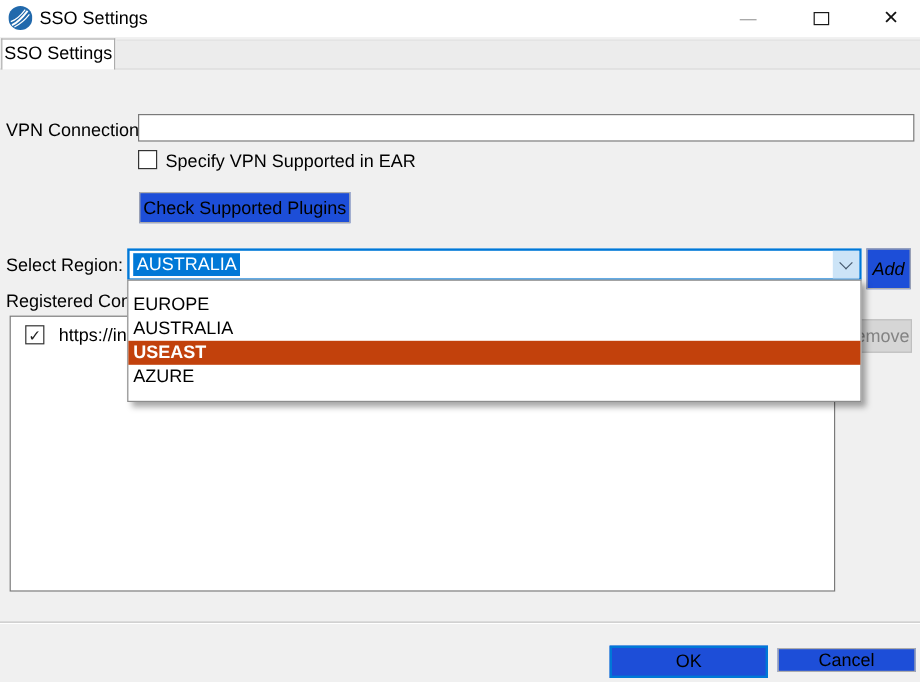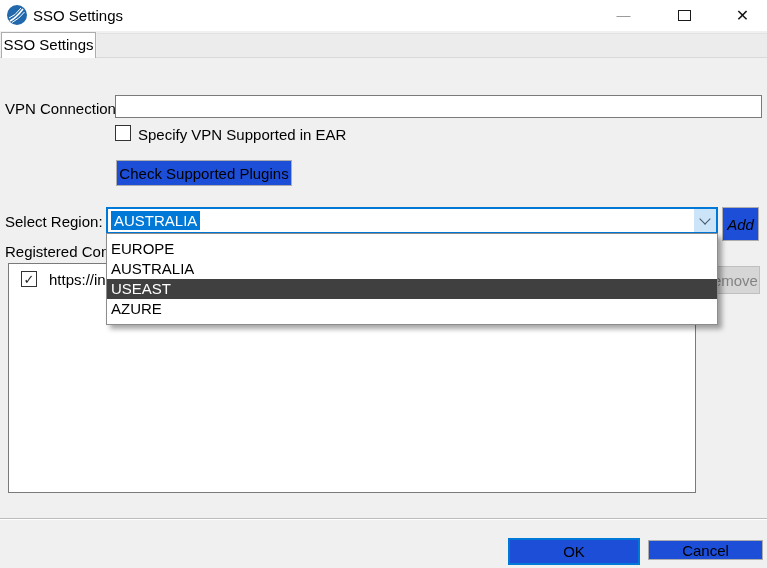--- a/index.html
+++ b/index.html
@@ -66,24 +66,24 @@
   }
   .chevron {
     width:8px; height:8px; border-right:1px solid #44576b; border-bottom:1px solid #44576b;
     transform:rotate(45deg); margin-top:-4px;
   }
   
   .droplist {
     position:absolute; left:106px; top:233px; width:612px;
     background:#fff; border:1px solid #8c8c8c;
     box-shadow:4px 4px 5px rgba(0,0,0,0.35);
-    z-index:20; padding:5px 0;
+    z-index:20; padding:10px 0;
   }
   .droplist .opt { height:20px; line-height:20px; padding:0 4px; font-size:15px; color:#000; white-space:nowrap; }
-  .droplist .opt.hl { background:#404040; color:#fff; }
+  .droplist .opt.hl { background:#c2410c; color:#fff;font-weight:bold; }
   
   .listbox {
     position:absolute; left:8px; top:263px; width:688px; height:230px;
     background:#fff; border:1px solid #7a7a7a; z-index:1;
   }
   .list-item { position:absolute; left:0; top:4px; width:100%; height:24px; }
   .list-item .cbx { left:12px; top:3px; }
   .list-item .item-text { position:absolute; left:40px; top:3px; font-size:15px; white-space:nowrap; }
   
   .separator { position:absolute; left:0; top:518px; width:767px; height:2px;

